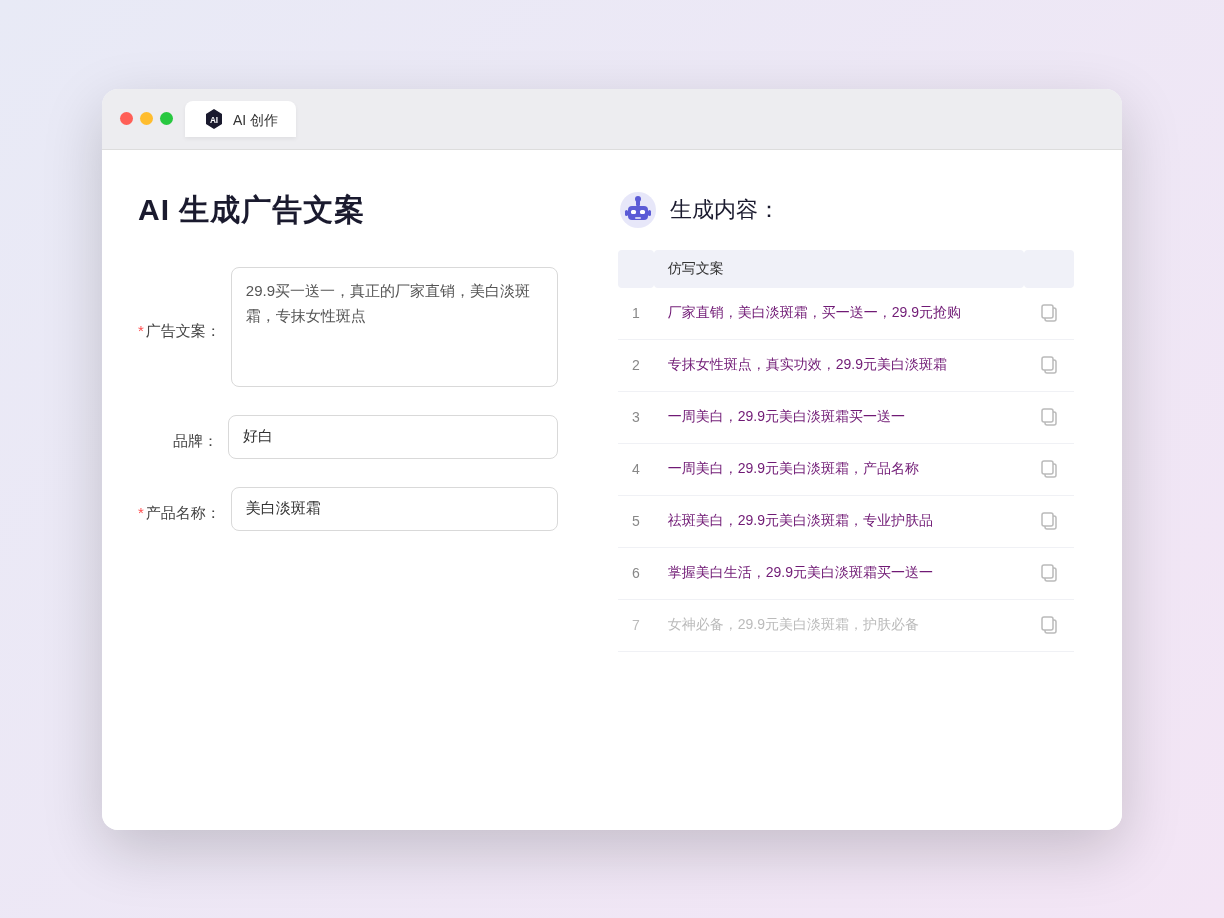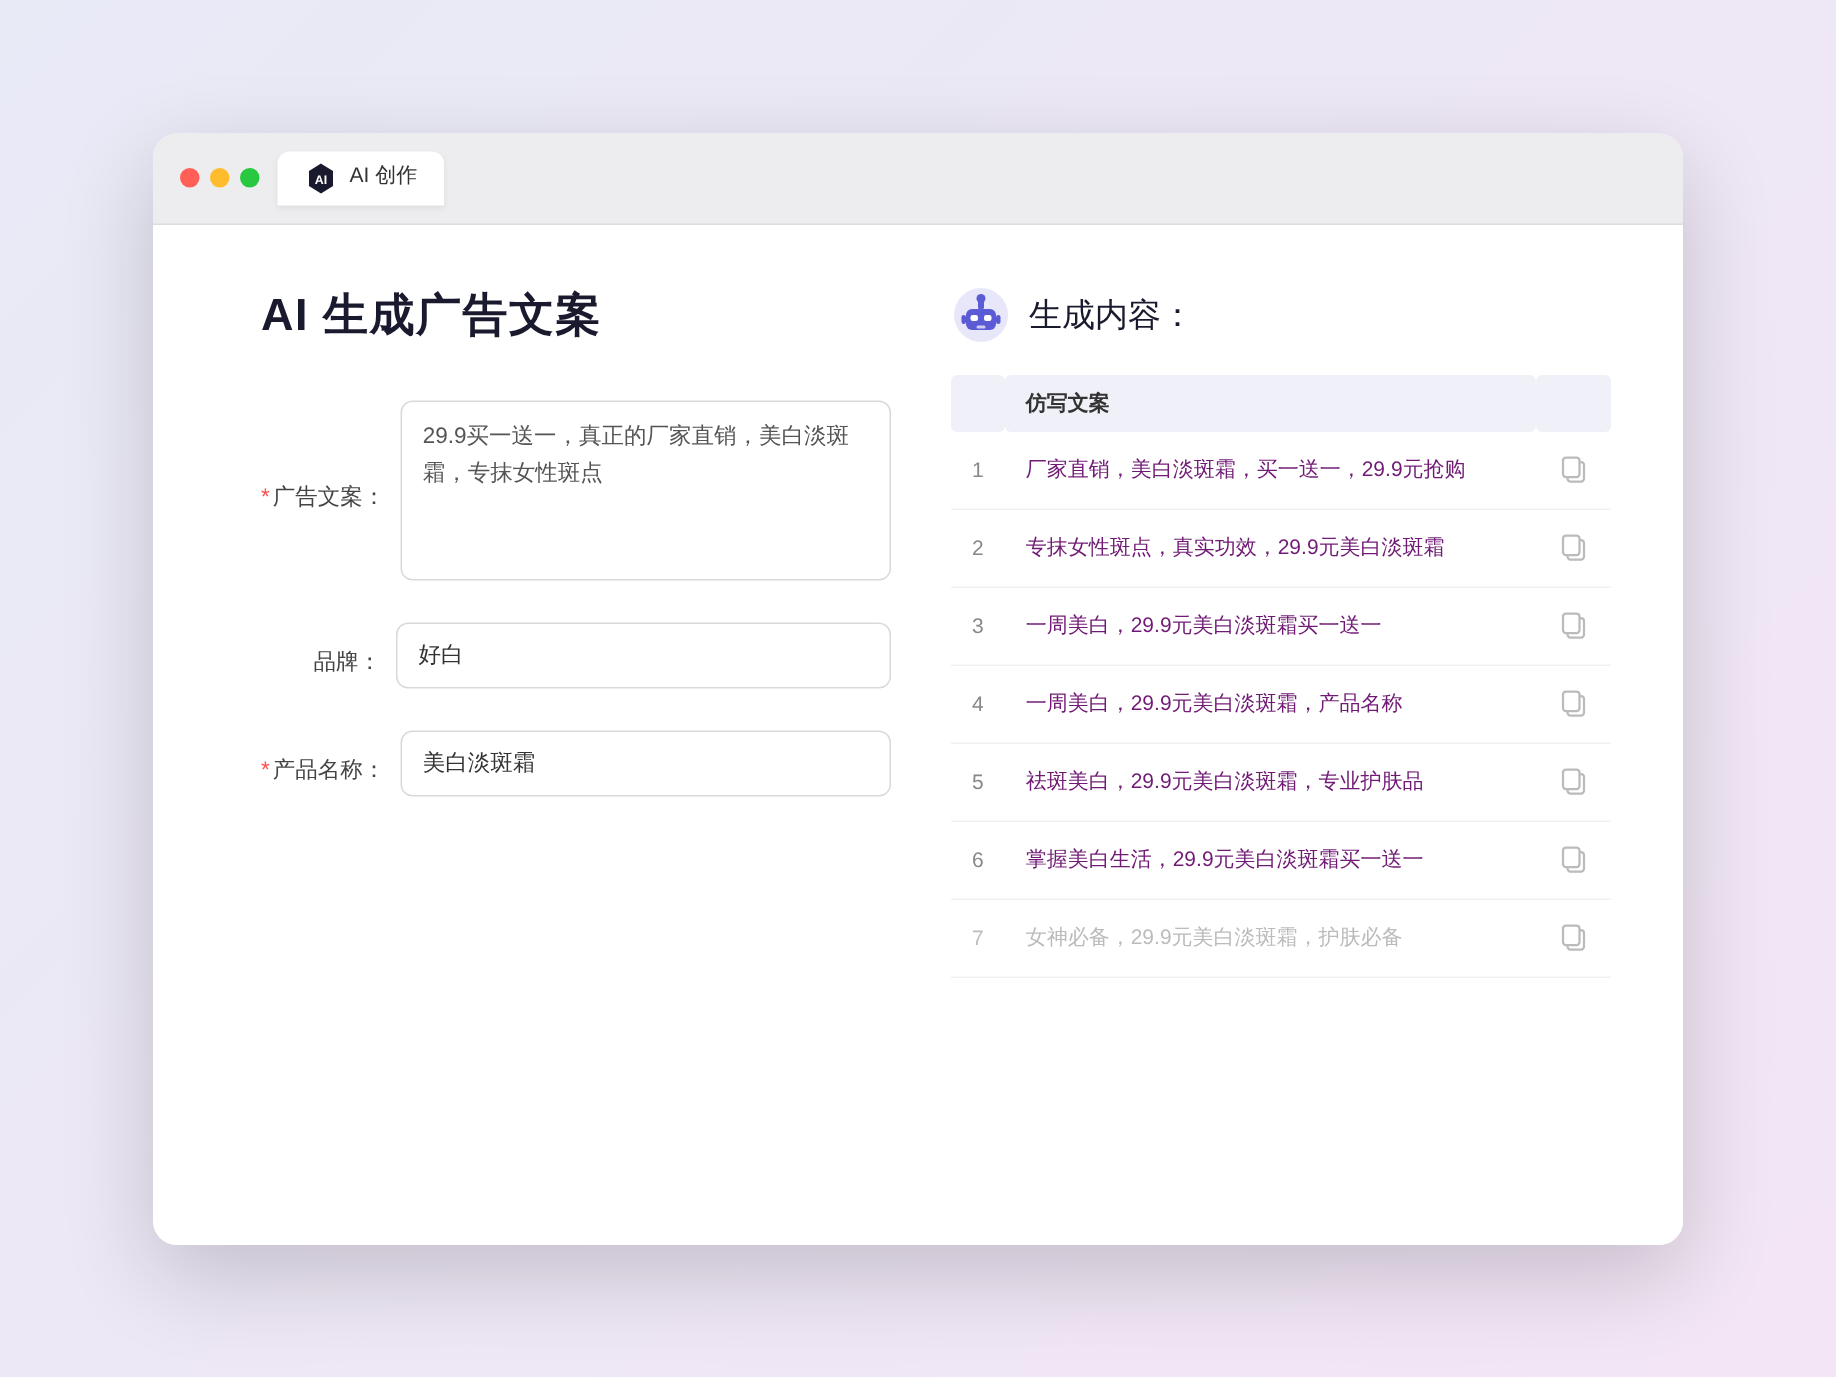--- a/index.html
+++ b/index.html
@@ -37,37 +37,37 @@
       border-radius: 50%;
     }
     .tl-red { background: #ff5f57; }
     .tl-yellow { background: #ffbd2e; }
     .tl-green { background: #28c840; }
     .browser-tab {
       background: #fff;
       border-radius: 8px 8px 0 0;
       padding: 7px 18px;
       display: flex;
-      align-items: flex-start;
+      align-items: flex-end;
       gap: 8px;
       font-size: 14px;
       color: #333;
       font-weight: 500;
       box-shadow: 0 2px 4px rgba(0,0,0,0.06);
     }
     .tab-icon {
       width: 22px;
       height: 22px;
     }
     .browser-content {
       background: #fff;
-      padding: 40px 48px 50px 72px;
+      padding: 40px 48px 50px 36px;
       min-height: 680px;
       display: flex;
-      gap: 40px;
+      gap: 60px;
     }
     
     .left-panel {
       width: 420px;
       flex-shrink: 0;
     }
     .page-title {
       font-size: 30px;
       font-weight: 700;
       color: #1a1a2e;
@@ -150,21 +150,21 @@
     }
     .result-table {
       width: 100%;
       border-collapse: collapse;
     }
     .result-table thead tr th {
       background: #f0f1f8;
       text-align: left;
       padding: 10px 14px;
       font-size: 14px;
-      font-weight: 700;
+      font-weight: 400;
       color: #333;
       border-radius: 4px;
     }
     .result-table tbody tr {
       border-bottom: 1px solid #f0f1f5;
     }
     .result-table tbody tr:last-child td {
       color: #bbb;
     }
     .result-table td {

